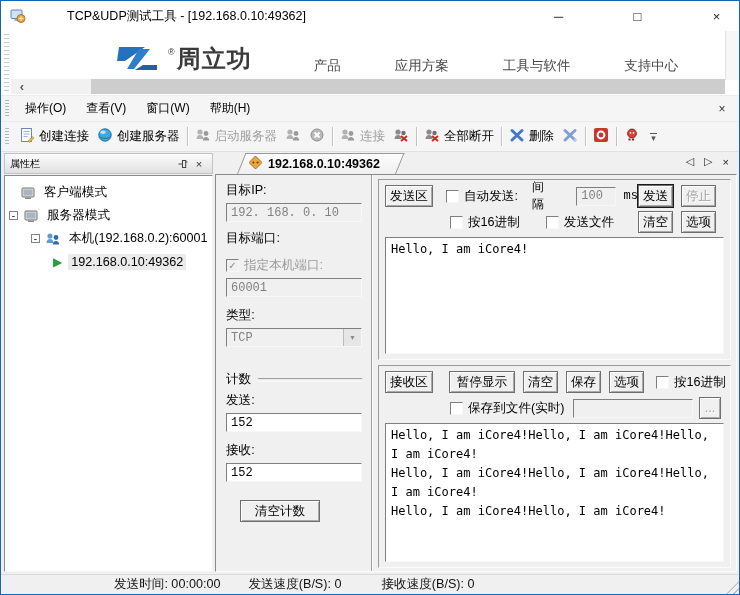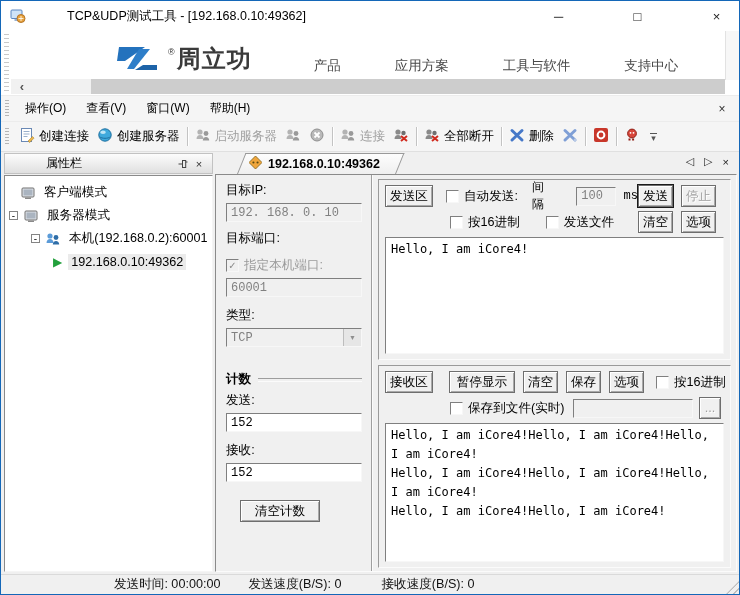--- a/index.html
+++ b/index.html
@@ -45,21 +45,21 @@
   .tsep{width:1px;height:19px;background:#c3c3c3;box-shadow:1px 0 0 #fff;margin:0 3px;flex:none;}
   .tb-more{margin-left:2px;display:flex;flex-direction:column;align-items:center;justify-content:center;color:#555;font-size:9px;line-height:5px;padding:0 4px;}
   .tb-more .bar{width:7px;border-top:1px solid #555;margin-bottom:2px;}
 
   
   .main{flex:1;min-height:0;display:flex;background:#f0f0f0;}
 
   
   .dock{width:213px;flex:none;display:flex;flex-direction:column;padding:1px 1px 2px 3px;box-sizing:border-box;}
   .dock-header{height:21px;flex:none;display:flex;align-items:center;background:linear-gradient(#fcfcfc,#e0e0e0);border:1px solid #c2c2c2;padding:0 5px;box-sizing:border-box;}
-  .dock-title{flex:1;font-size:12px;margin-left:36px;}
+  .dock-title{flex:1;font-size:10px;}
   .dock-hbtn{width:16px;height:16px;display:flex;align-items:center;justify-content:center;color:#333;font-size:11px;}
   .tree{flex:1;background:#fff;border:1px solid #8a8a8a;border-right-color:#f5f5f5;border-bottom-color:#f5f5f5;margin-top:1px;padding:5px 2px 2px 4px;overflow:hidden;}
   .trow{height:23px;display:flex;align-items:center;font-size:12.6px;white-space:nowrap;}
   .expander{width:9px;height:9px;flex:none;border:1px solid #848484;background:#fff;display:flex;align-items:center;justify-content:center;font-size:10px;line-height:7px;color:#222;margin-right:5px;box-sizing:border-box;}
   .tree-icon{flex:none;margin-right:5px;display:flex;}
   .play-glyph{color:#22a03c;font-size:12px;margin-right:6px;flex:none;}
   .tlabel{padding:1px 3px;}
   .trow.selected .tlabel{background:#ebebeb;}
   .ind1{margin-left:22px;}
   .ind2{margin-left:44px;}
@@ -83,21 +83,21 @@
   .mt8{margin-top:8px;} .mt10{margin-top:10px;} .mt4{margin-top:4px;} .mt3{margin-top:3px;}
   .cb-row{display:flex;align-items:center;gap:5px;white-space:nowrap;}
   .cb{width:13px;height:13px;flex:none;background:#fff;border:1px solid;border-color:#7f7f7f #f7f7f7 #f7f7f7 #7f7f7f;display:flex;align-items:center;justify-content:center;font-size:10px;color:#222;box-sizing:border-box;}
   .cb.checked-disabled{background:#f0f0f0;color:#8b8b8b;}
   .cb-lbl{font-size:12.6px;}
   .cb-lbl.dis{color:#9a9a9a;}
   .fselect{display:flex;height:19px;}
   .fselect .val{flex:1;display:flex;align-items:center;padding:0 4px;background:#f0f0f0;color:#808080;font-family:"Liberation Mono","DejaVu Sans Mono",monospace;font-size:12px;}
   .drop-btn{width:17px;flex:none;background:#e6e6e6;border-left:1px solid #bdbdbd;display:flex;align-items:center;justify-content:center;font-size:7px;color:#8e8e8e;}
   .group-line{display:flex;align-items:center;gap:7px;margin:24px 0 4px 0;}
-  .group-line .glbl{font-size:12.6px;flex:none;font-weight:bold;}
+  .group-line .glbl{font-size:12.6px;flex:none;}
   .group-line .line{flex:1;height:2px;border-top:1px solid #9d9d9d;border-bottom:1px solid #fbfbfb;}
   .btn{background:#f0f0f0;border:1px solid #6e6e6e;box-shadow:inset 1px 1px 0 #fff,inset -1px -1px 0 #a9a9a9;height:22px;padding:0 8px;display:inline-flex;align-items:center;justify-content:center;font-size:12.6px;box-sizing:border-box;white-space:nowrap;}
   .btn.default{box-shadow:0 0 0 1px #1a1a1a,inset 1px 1px 0 #fff,inset -1px -1px 0 #a9a9a9;}
   .btn.disabled{color:#9f9f9f;text-shadow:1px 1px 0 #fff;}
   .clear-count{margin:18px 0 0 14px;width:80px;}
 
   
   .right-col{flex:1;min-width:0;display:flex;flex-direction:column;padding:4px 5px 3px 6px;box-sizing:border-box;}
   .iogroup{border:1px solid;border-color:#9a9a9a #fbfbfb #fbfbfb #9a9a9a;padding:5px 6px;display:flex;flex-direction:column;gap:4px;box-sizing:border-box;background:#f0f0f0;}
   .send-group{height:181px;flex:none;}

